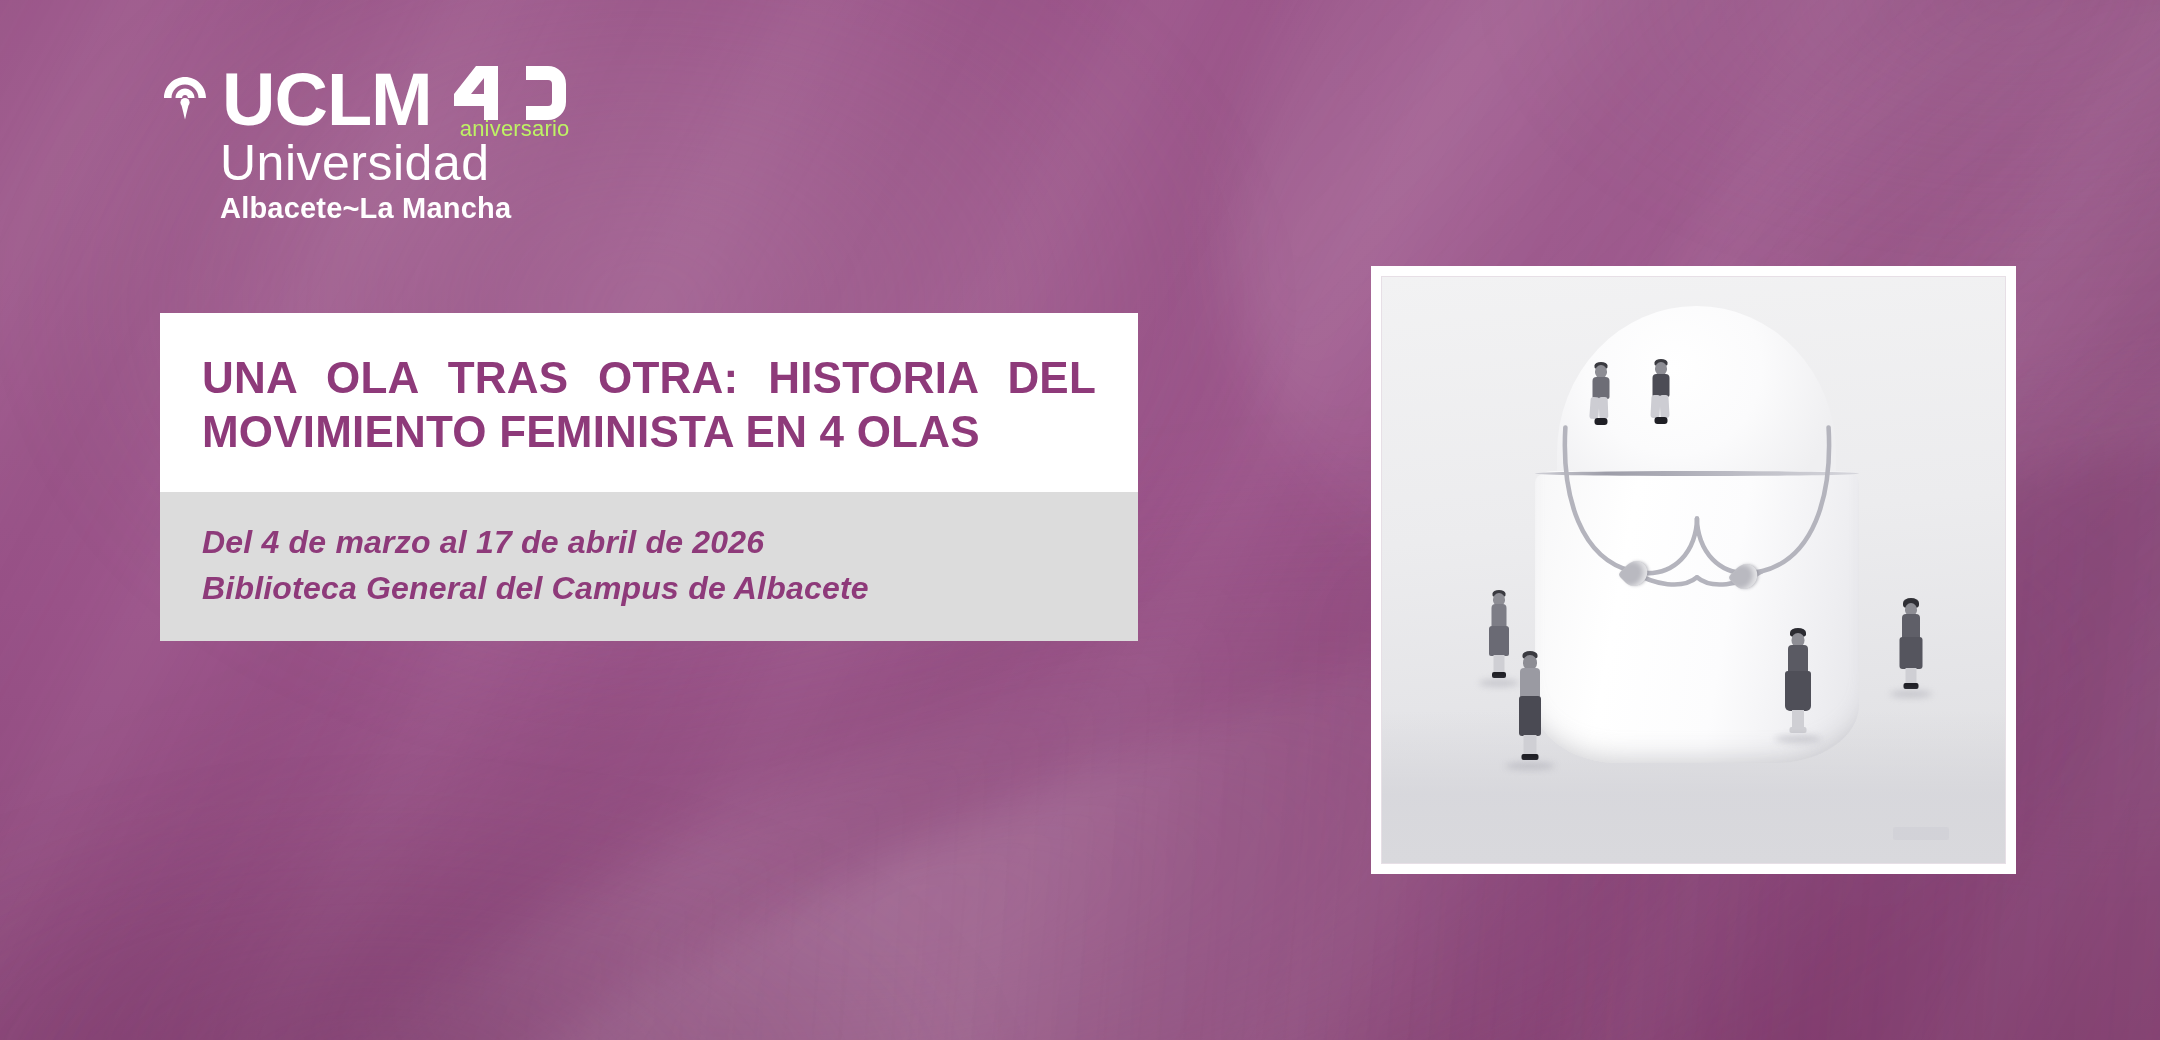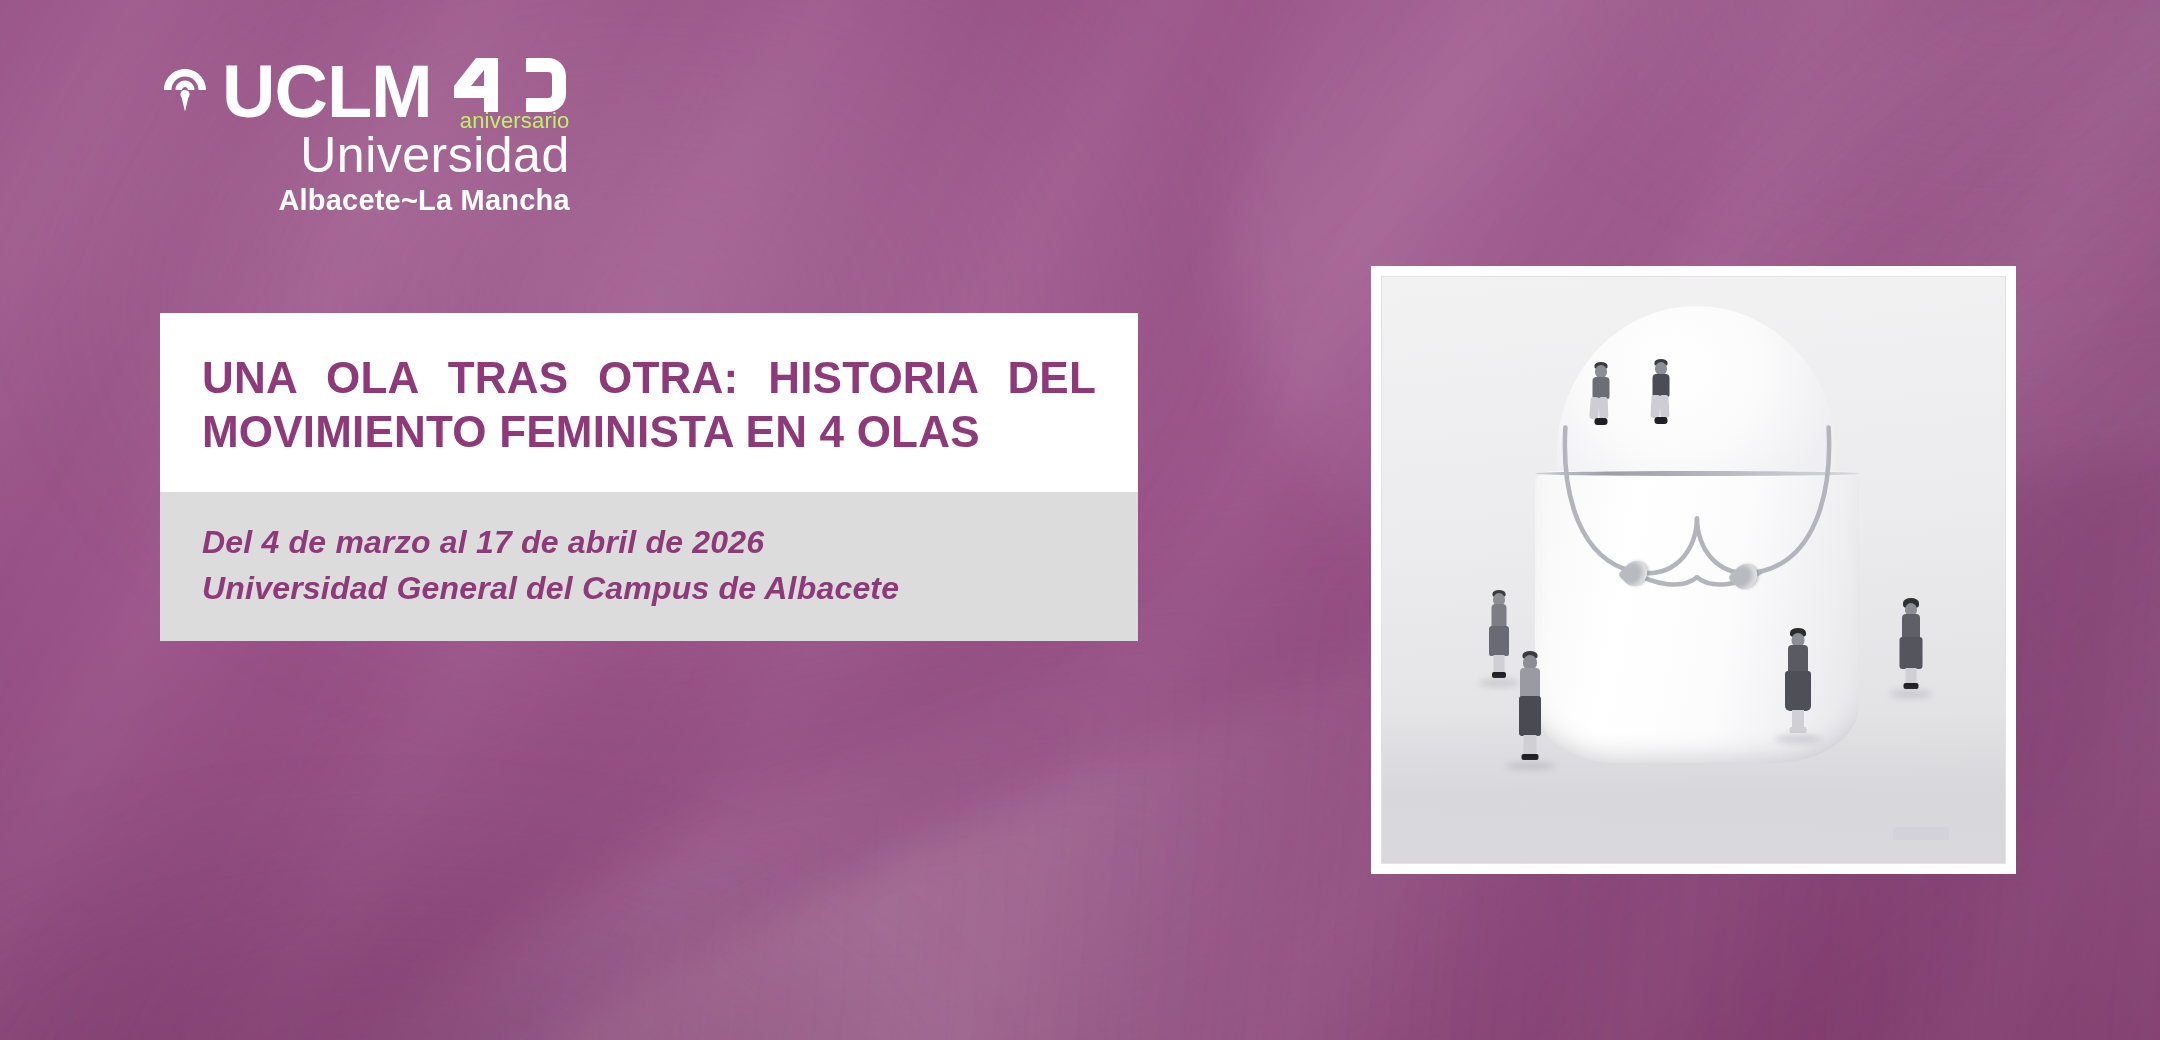--- a/index.html
+++ b/index.html
@@ -147,24 +147,23 @@
     top: -20%;
     width: 52%;
     height: 56%;
     background: radial-gradient(closest-side at 50% 50%, rgba(160,104,147,0.30), rgba(160,104,147,0) 74%);
     filter: blur(40px);
   }
 
   
   .logo-row {
     position: absolute;
-    left: 0; top: 8px;
+    left: 0; top: 16px;
     width: 100%;
     height: 220px;
-    text-align: right;
   }
   .uclm-logo {
     position: absolute;
     left: 158px;
     top: 50px;
     color: #fff;
     line-height: 1;
     user-select: none;
   }
   .uclm-top {
@@ -456,21 +455,21 @@
 
   <div class="panel">
     <div class="panel-white">
       <h1 class="title">
         <span class="line-just">UNA OLA TRAS OTRA: HISTORIA DEL</span>
         <span class="line-last">MOVIMIENTO FEMINISTA EN 4 OLAS</span>
       </h1>
     </div>
     <div class="panel-grey">
       <p class="meta">Del 4 de marzo al 17 de abril de 2026</p>
-      <p class="meta">Universidad General del Campus de Albacete</p>
+      <p class="meta">Biblioteca General del Campus de Albacete</p>
     </div>
   </div>
 
   <div class="photo-frame">
     <div class="photo">
       <div class="floor"></div>
 
       <div class="vessel">
         <div class="vessel-dome"></div>
         <div class="vessel-body"></div>

